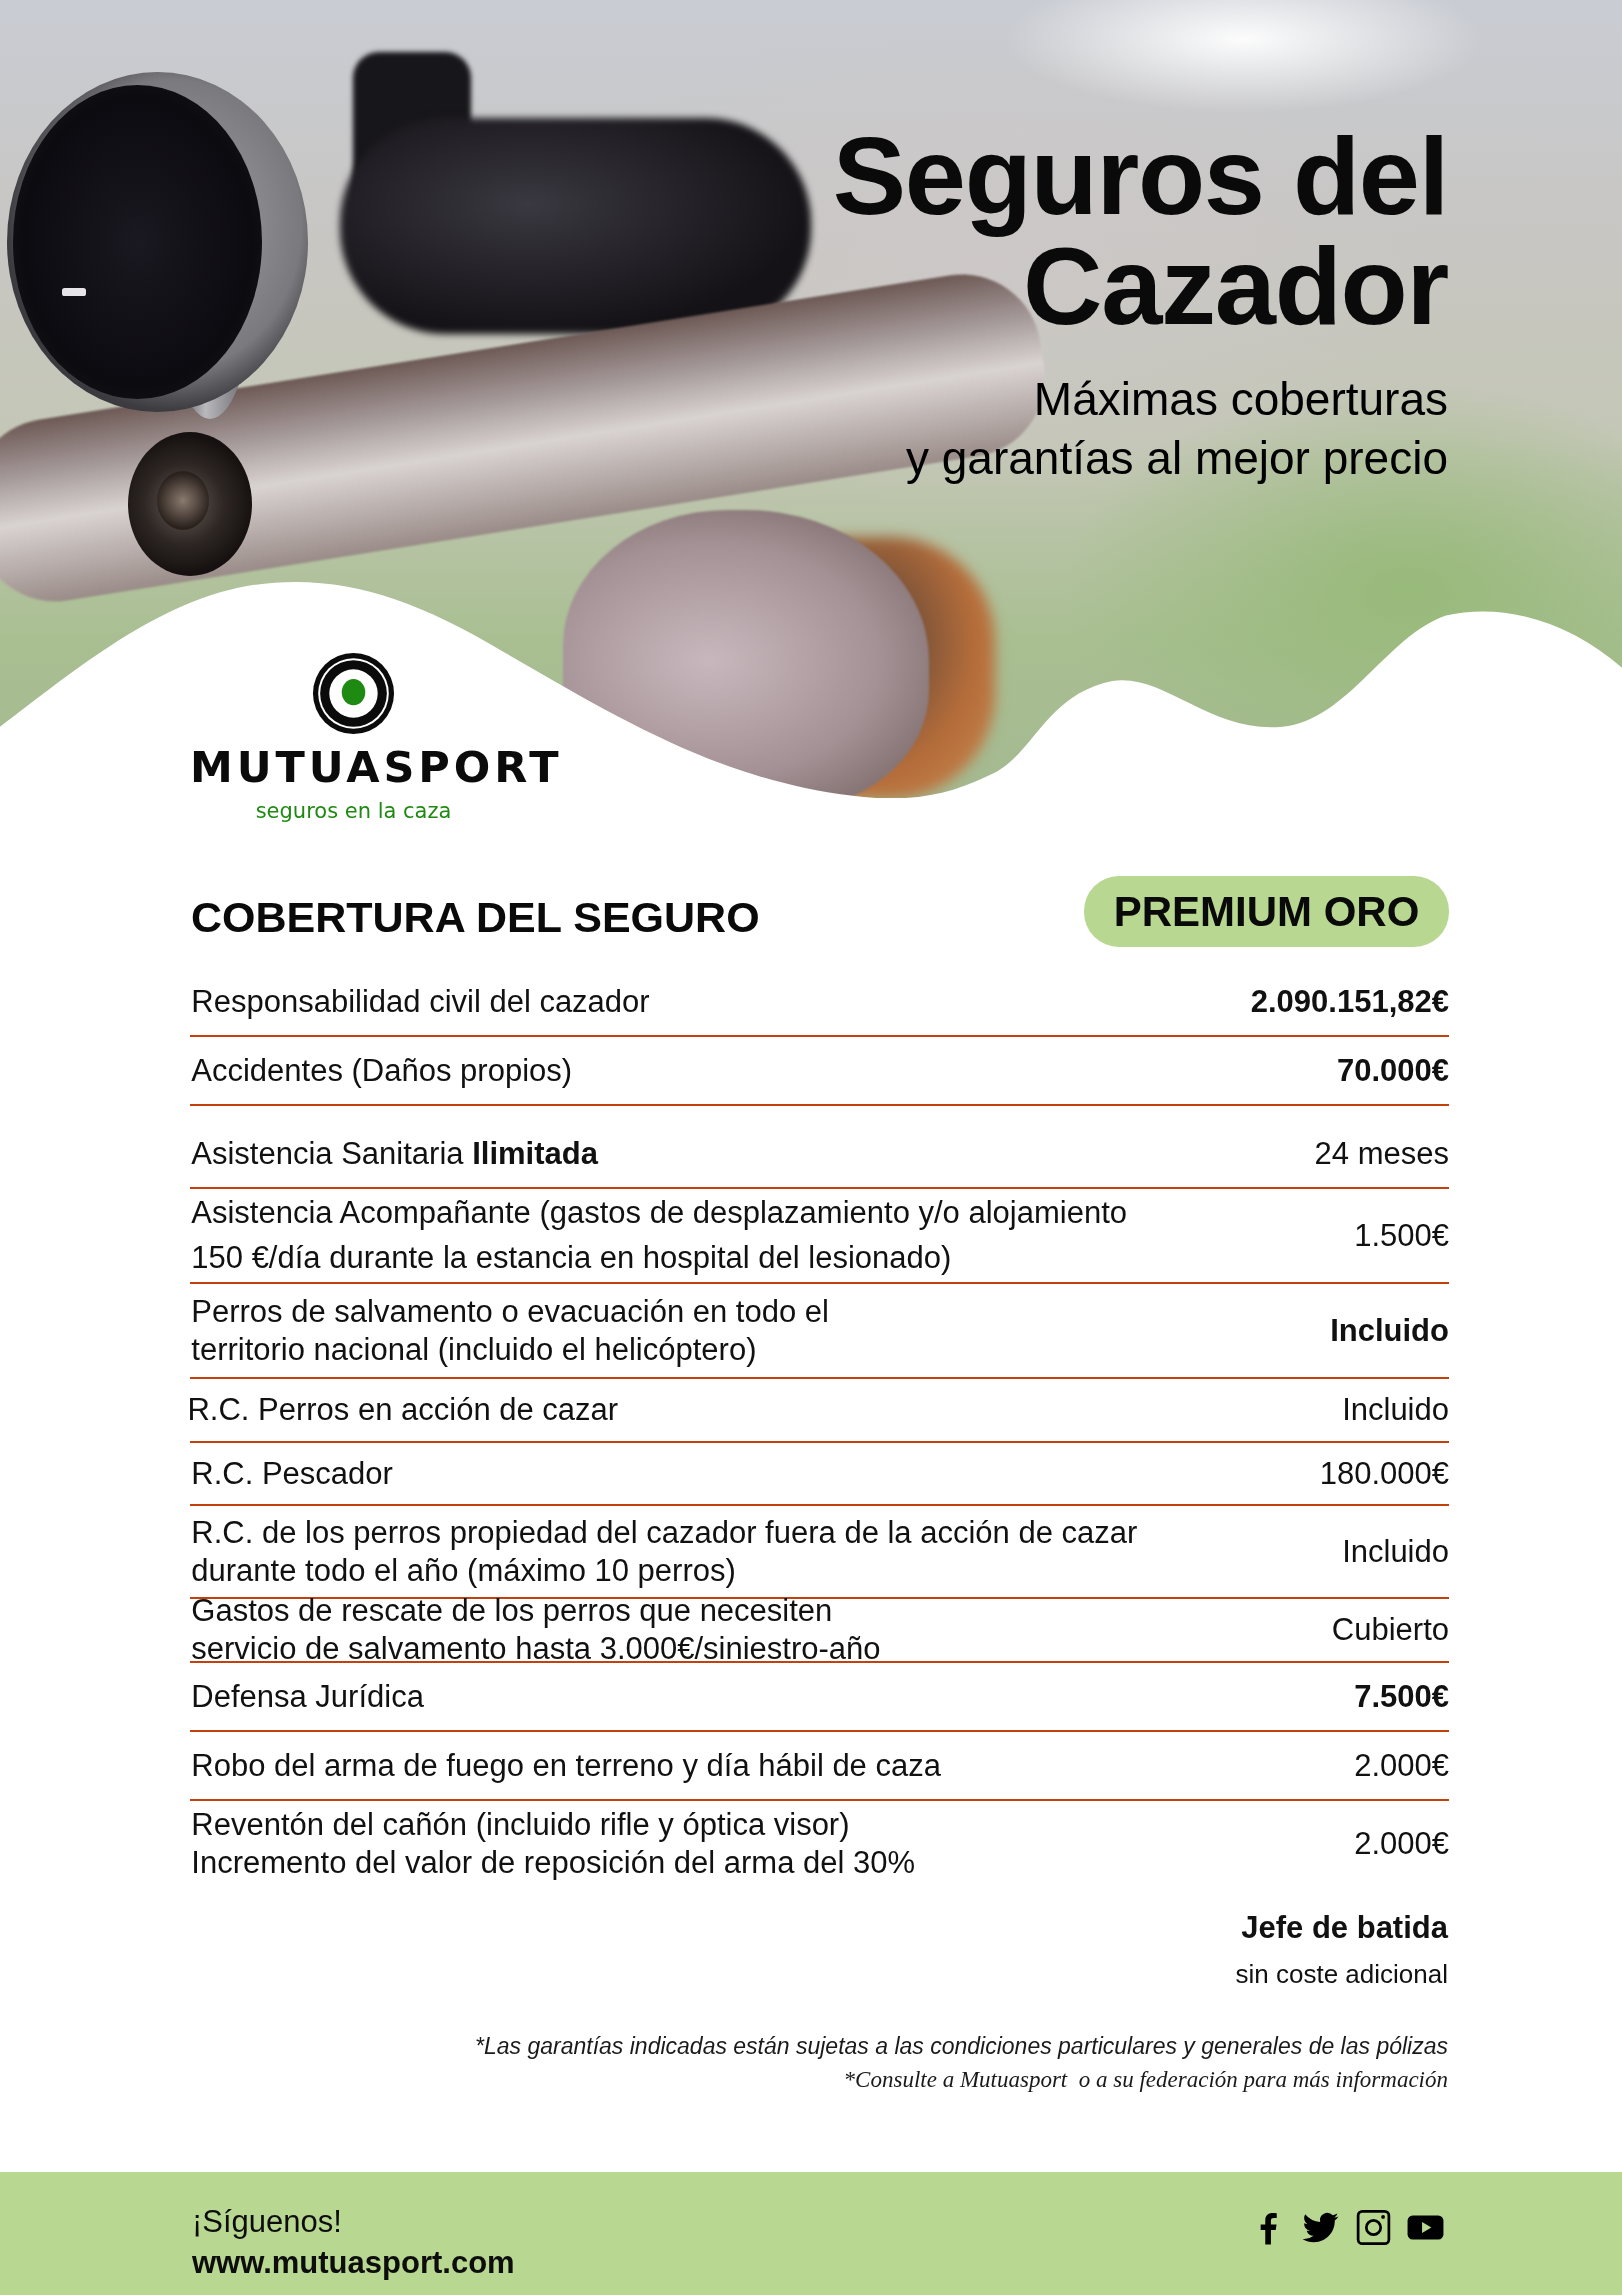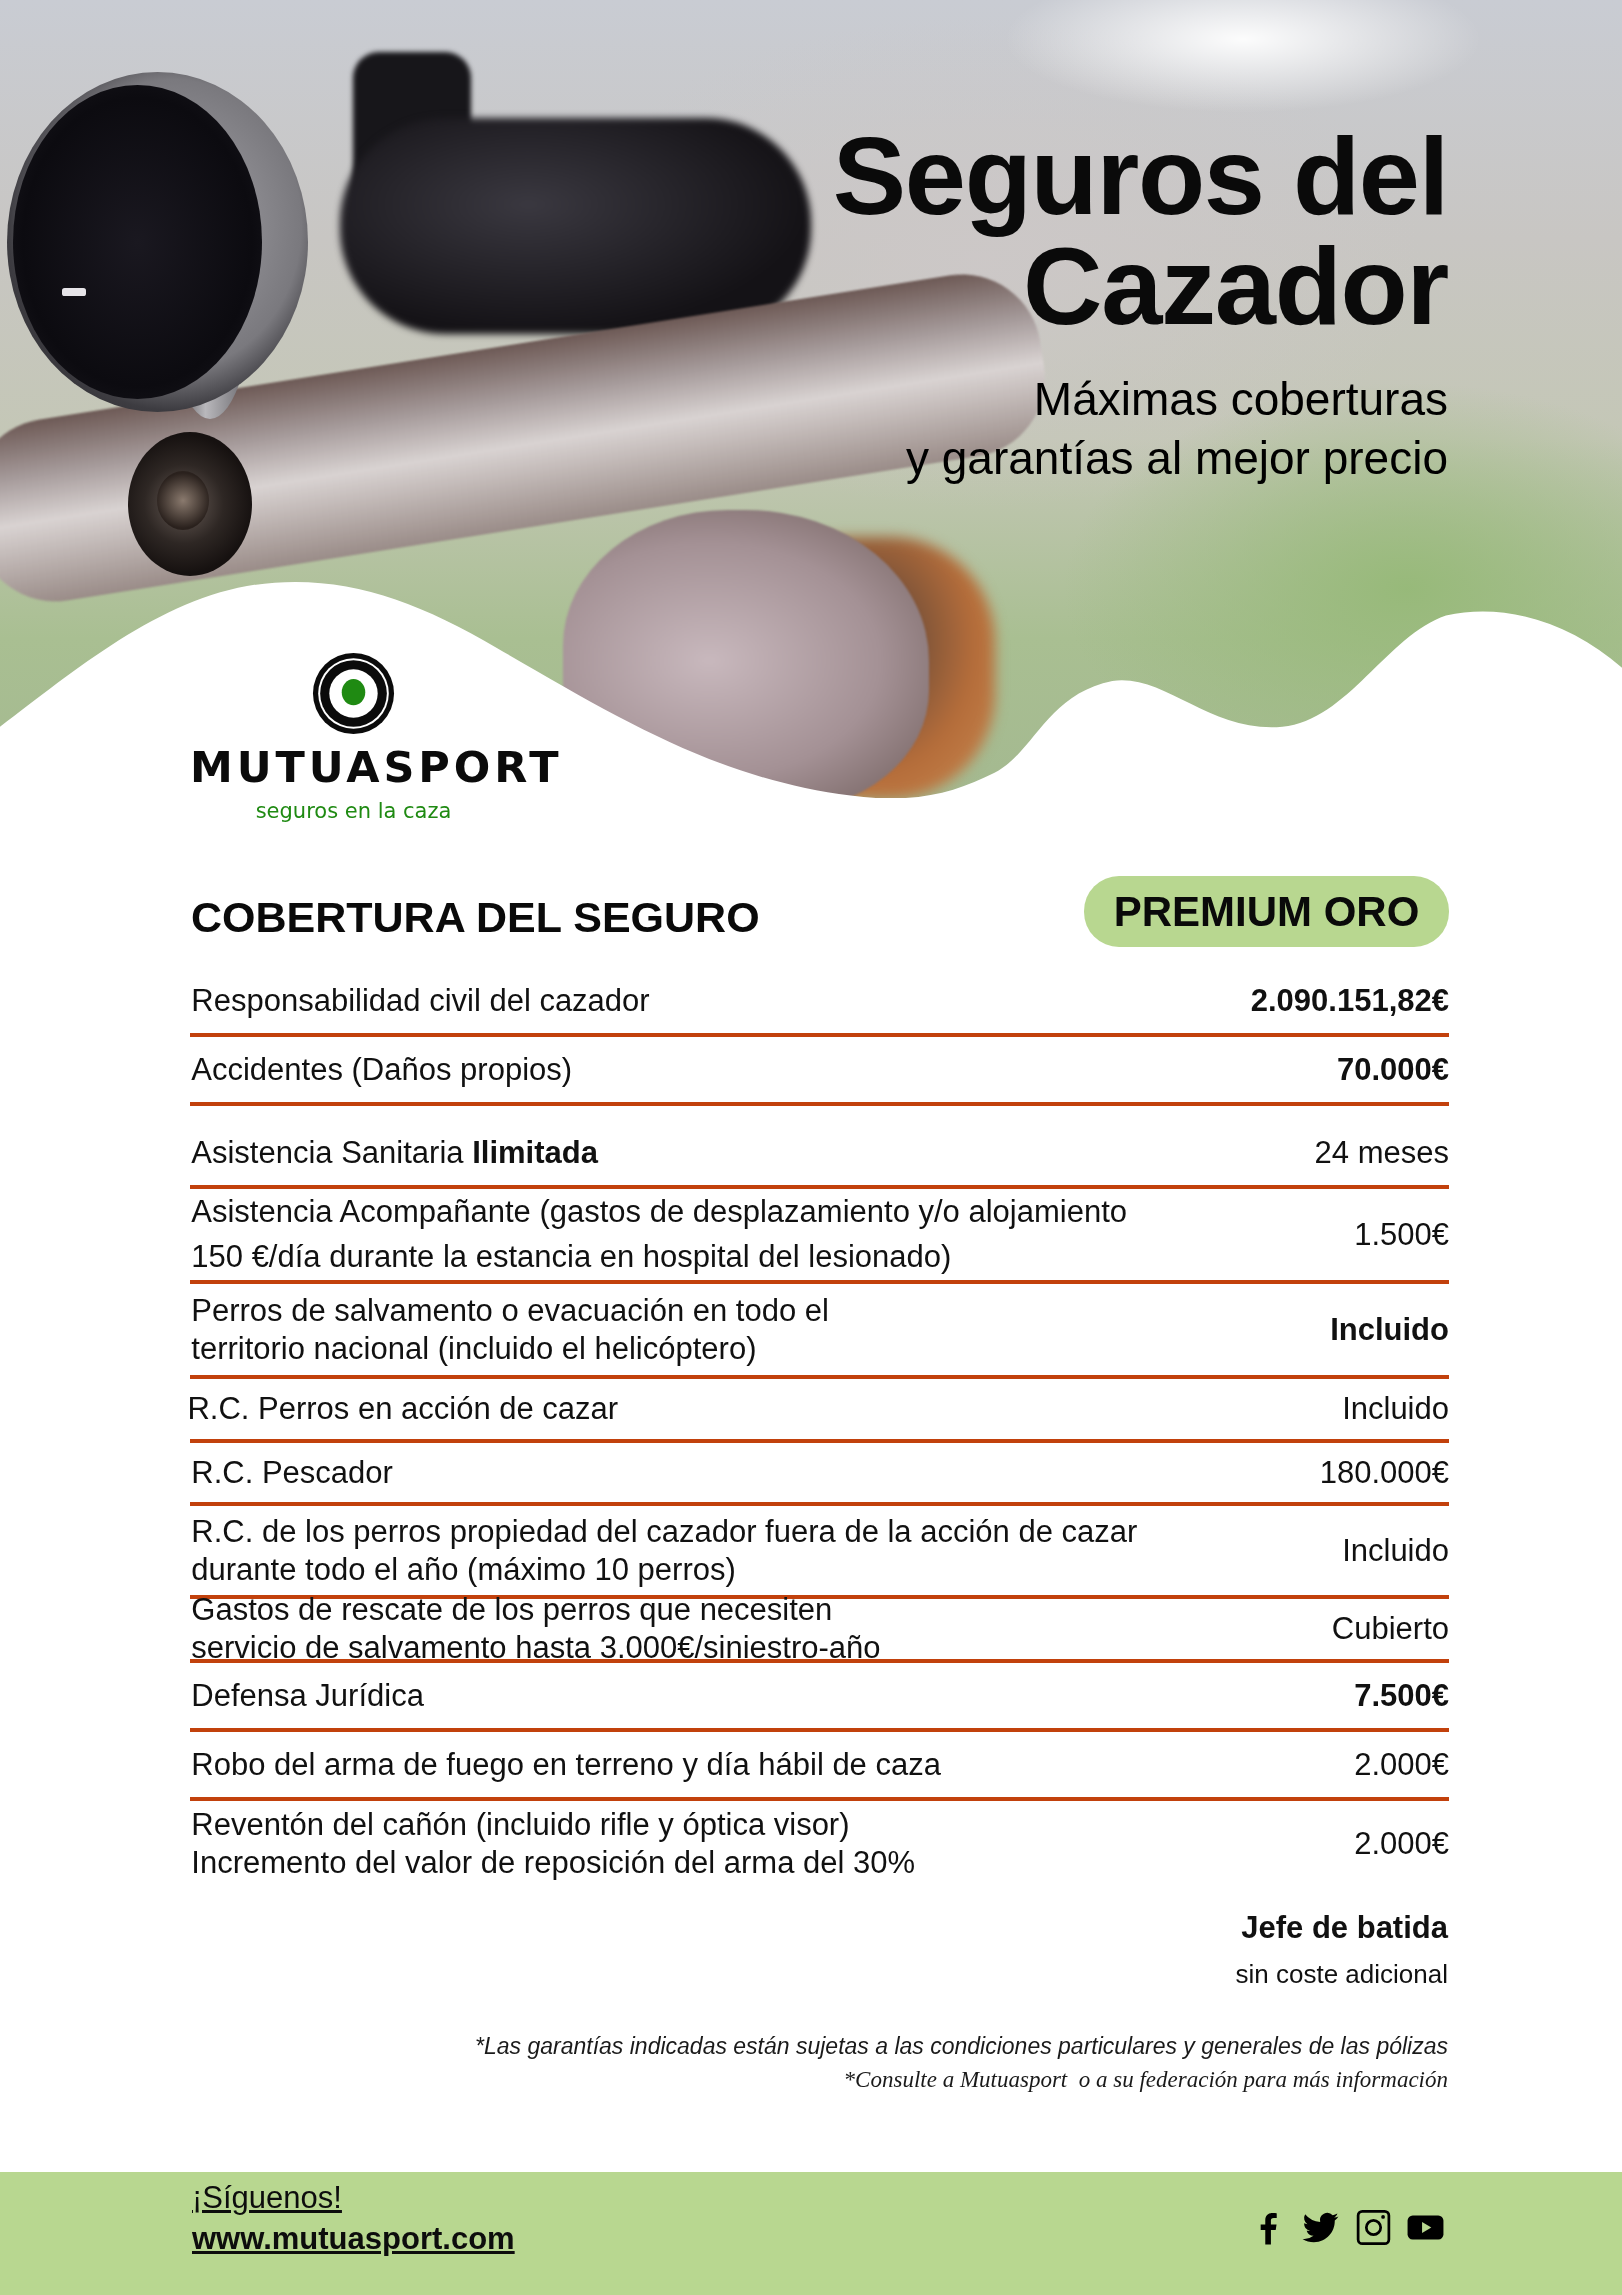--- a/index.html
+++ b/index.html
@@ -57,41 +57,41 @@
     font-size: 43px; letter-spacing: 3.9px; color: #0b0b0b; line-height: 46px; }
   .logo-tagline { margin-top: 10.5px; font-family: "DejaVu Sans", sans-serif; font-size: 21px; color: #1f8a12; line-height: 23.6px; }
 
   
   .section-title { position: absolute; left: 191px; top: 891px; font-weight: 700; font-size: 43px; line-height: 52px; color: #0a0a0a; }
   .plan-badge { position: absolute; left: 1084px; top: 876px; width: 365px; height: 71px;
     background: #b8d790; border-radius: 35px; display: flex; align-items: center; justify-content: center;
     font-weight: 700; font-size: 42px; color: #0a0a0a; }
 
   .coverage { position: absolute; left: 190px; top: 968px; width: 1259px; }
-  .row { display: flex; align-items: center; justify-content: space-between; border-bottom: 4px solid #c2410c; font-size: 31px; line-height: 38px; color: #111; }
+  .row { display: flex; align-items: center; justify-content: space-between; border-bottom: 2px solid #c2410c; font-size: 31px; line-height: 38px; color: #111; }
   .row:last-child { border-bottom: none; }
   .row .label { flex: 1; padding-left: 1.3px; }
   .row .label .line { display: block; }
   .row .value { text-align: right; white-space: nowrap; padding-left: 26px; }
   .row .value.bold { font-weight: 700; }
   .row .label b { font-weight: 700; }
   .row.tall-gap .label .line + .line { margin-top: 7.9px; }
   .row.outdent .label { padding-left: 0; margin-left: -2.6px; }
 
   .extra { position: absolute; right: 174px; top: 1909px; text-align: right; }
   .extra-title { font-weight: 700; font-size: 31px; line-height: 37px; }
   .extra-sub { font-size: 26px; line-height: 33px; margin-top: 12px; }
 
   .disclaimer { position: absolute; right: 174px; top: 2030px; text-align: right;
     font-style: italic; font-size: 23px; line-height: 33px; color: #1a1a1a; }
   .disclaimer span { display: block; }
 
   
   .footer { position: absolute; left: 0; top: 2172px; width: 1622px; height: 124px; background: #b8d790; }
-  .footer-left { position: absolute; left: 192px; top: 5px; font-size: 31px; line-height: 41px; color: #0d0d0d; text-decoration: underline; }
+  .footer-left { position: absolute; left: 192px; top: 29px; font-size: 31px; line-height: 41px; color: #0d0d0d; }
   .footer-left .url { font-weight: 700; display: block; }
   .footer-left .follow { display: block; }
   .social { position: absolute; left: 1247px; top: 35px; display: flex; align-items: center; gap: 11.8px; }
   .social .icon { width: 41px; height: 41px; display: flex; align-items: center; justify-content: center; cursor: pointer; }
   .social svg { width: 100%; height: 100%; display: block; }
 </style>
 </head>
 <body>
 
 <div class="hero">

